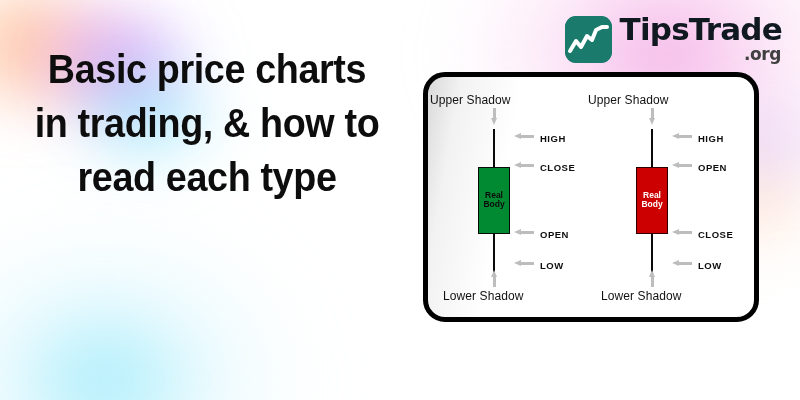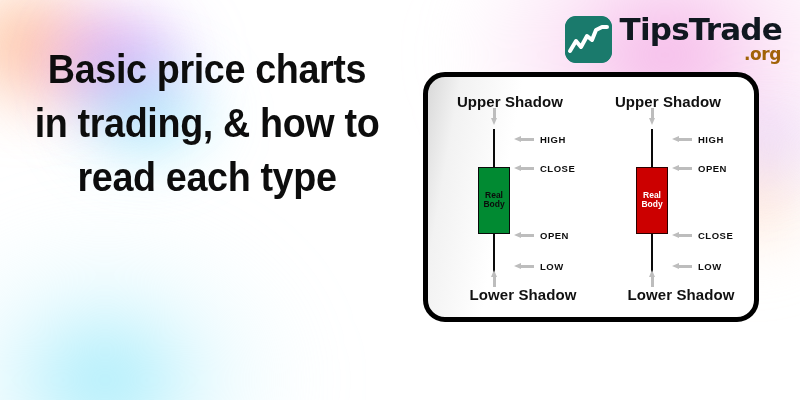--- a/index.html
+++ b/index.html
@@ -120,21 +120,21 @@
     font-family: "DejaVu Sans", sans-serif;
     font-size: 31px;
     font-weight: bold;
     color: #101820;
     letter-spacing: -0.8px;
   }
   #logo-tld {
     font-family: "DejaVu Sans", sans-serif;
     font-size: 17px;
     font-weight: bold;
-    color: #a16207;
+    color: #404040;
     letter-spacing: -0.4px;
     margin-top: 1px;
     margin-right: 1px;
   }
 
   
   #chart-panel {
     position: absolute;
     left: 423px;
     top: 72px;
@@ -152,24 +152,24 @@
     top: 0;
     width: 160px;
     height: 100%;
   }
   .candle-col.left  { left: 2px; }
   .candle-col.right { left: 160px; }
 
   .shadow-label {
     position: absolute;
     width: 100%;
-    text-align: center;
+    text-align: left;
     font-family: "Liberation Sans", sans-serif;
-    font-size: 15px;
-    font-weight: bold;
+    font-size: 12px;
+    font-weight: normal;
     color: #111111;
     letter-spacing: 0.1px;
   }
   .shadow-label.upper { top: 16px; left: 0; }
   .shadow-label.lower { bottom: 14px; left: 13px; }
 
   
   .v-arrow {
     position: absolute;
     left: 61px;
@@ -229,21 +229,21 @@
     line-height: 1.15;
   }
   .body.bull .body-text { color: #0b0b0b; }
   .body.bear .body-text { color: #ffffff; }
 
   
   .callout {
     position: absolute;
     left: 84px;
     display: flex;
-    align-items: center;
+    align-items: flex-start;
     gap: 6px;
     height: 12px;
   }
   .callout .h-arrow {
     position: relative;
     width: 20px;
     height: 7px;
     flex: 0 0 auto;
   }
   .callout .h-arrow .shaft {

